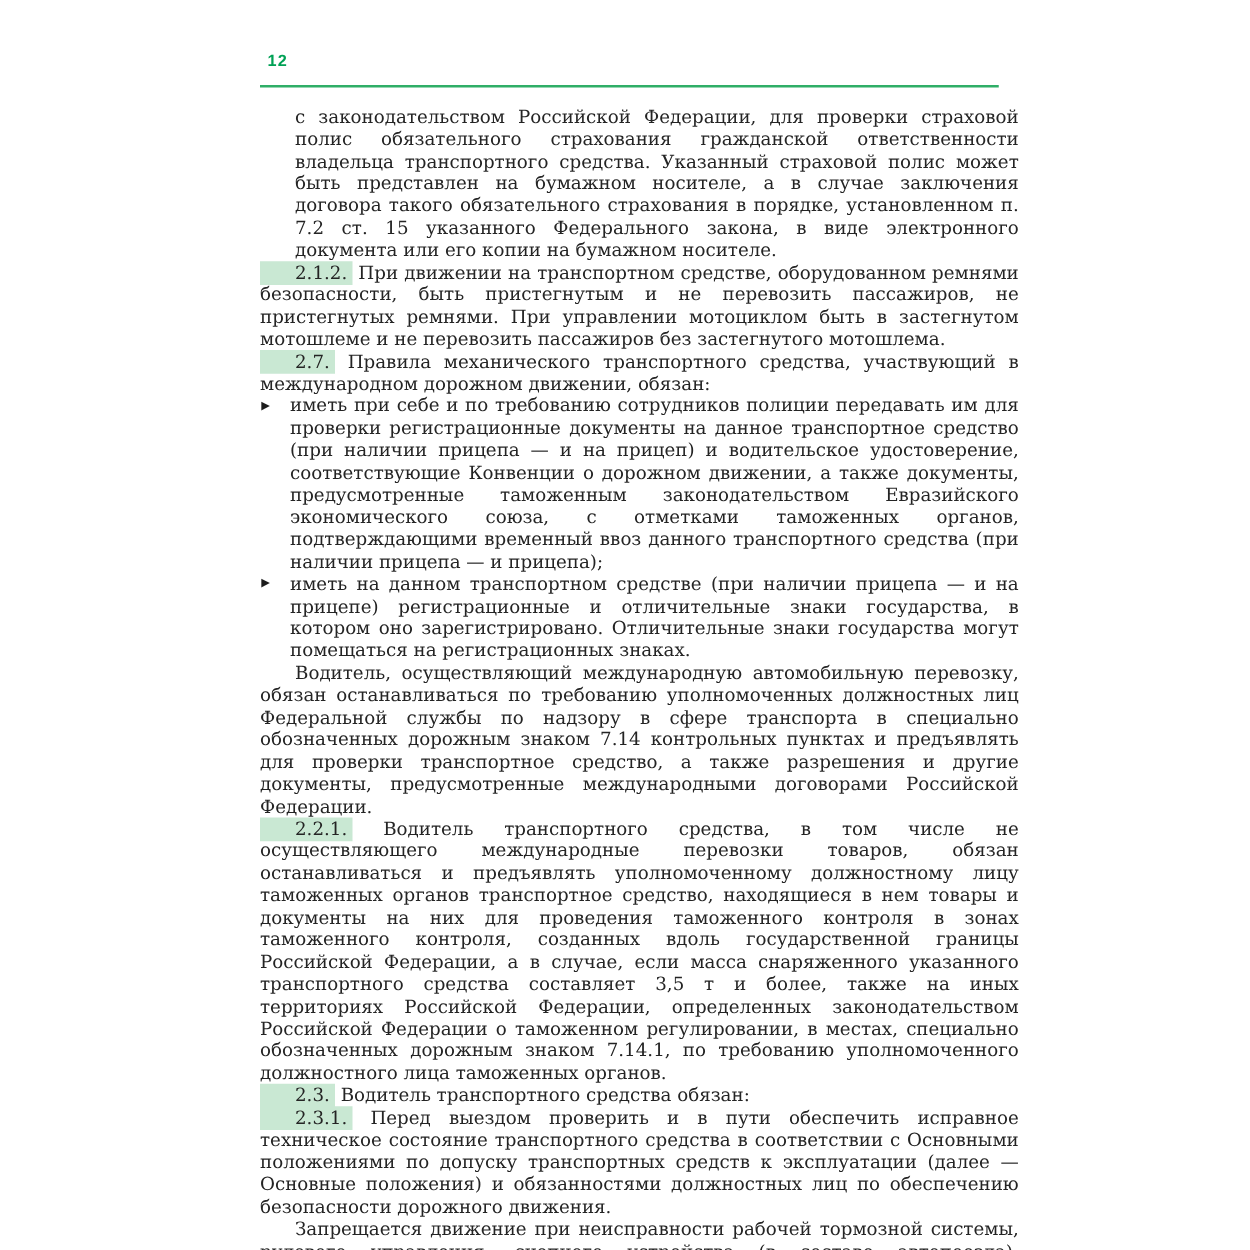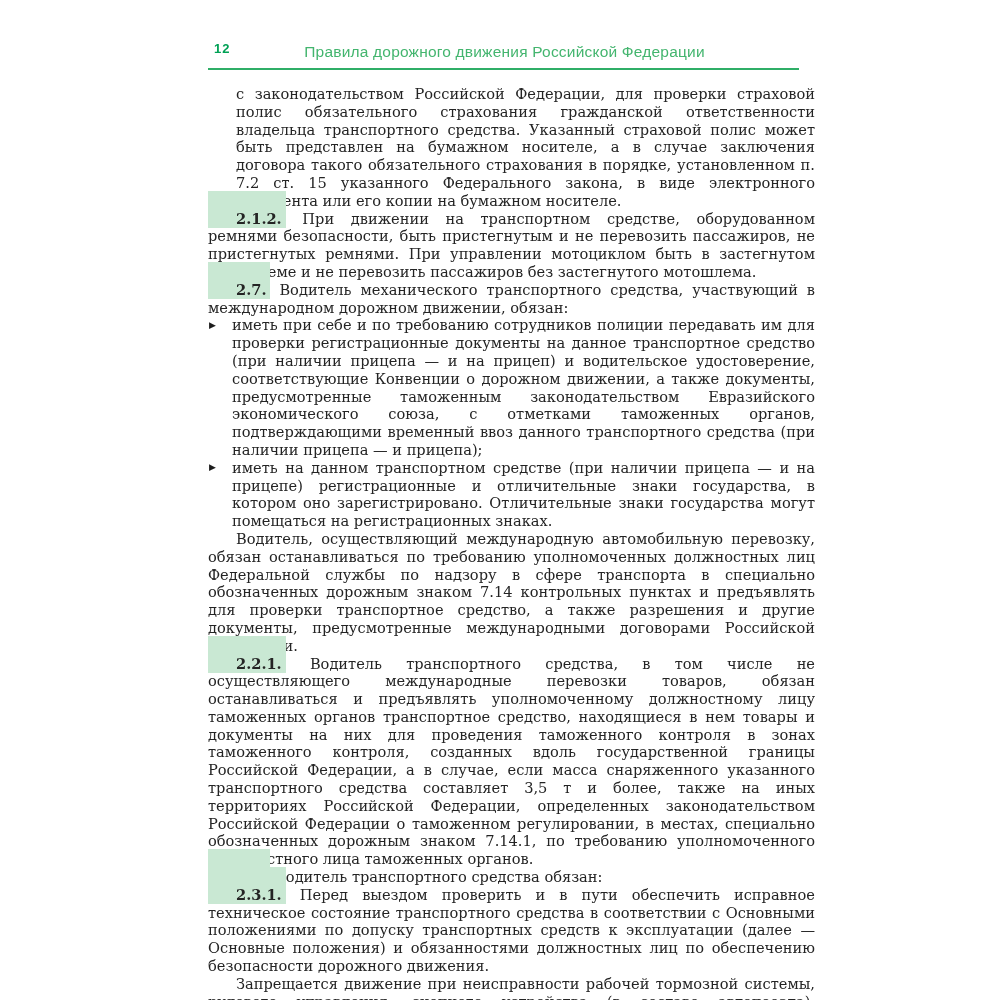--- a/index.html
+++ b/index.html
@@ -64,23 +64,23 @@
   .para {
     margin: 0;
     text-align: justify;
     font-size: 14.6px;
     line-height: 17.8px;
   }
   .indent { text-indent: 28px; }
   .no-indent { text-indent: 0; margin-left: 28px; }
   .clause { text-indent: 0; }
   .clause-num {
-    font-weight: bold;
+    font-weight: normal;
     background: var(--clause-highlight);
-    padding: 19px 4px 1px 28px;
+    padding: 1px 4px 1px 28px;
   }
   .bullet {
     position: relative;
     padding-left: 24px;
     text-indent: 0;
   }
   .bullet-marker {
     position: absolute;
     left: 1px;
     top: 2.5px;
@@ -88,27 +88,26 @@
     color: #1c1c1c;
     line-height: 12px;
   }
 </style>
 </head>
 <body>
 
 <div class="page">
   <div class="header">
     <span class="page-num">12</span>
-    <span class="header-title">Правила дорожного движения Российской Федерации</span>
   </div>
   <div class="rule"></div>
   <div class="content">
       <p class="para no-indent">с законодательством Российской Федерации, для проверки страховой полис обязательного страхования гражданской ответственности владельца транспортного средства. Указанный страховой полис может быть представлен на бумажном носителе, а в случае заключения договора такого обязательного страхования в порядке, установленном п. 7.2 ст. 15 указанного Федерального закона, в виде электронного документа или его копии на бумажном носителе.</p>
       <p class="para clause"><span class="clause-num">2.1.2.</span> <span>При движении на транспортном средстве, оборудованном ремнями безопасности, быть пристегнутым и не перевозить пассажиров, не пристегнутых ремнями. При управлении мотоциклом быть в застегнутом мотошлеме и не перевозить пассажиров без застегнутого мотошлема.</span></p>
-      <p class="para clause"><span class="clause-num">2.7.</span> <span>Водитель механического транспортного средства, участвующий в международном дорожном движении, обязан:</span></p>
+      <p class="para clause"><span class="clause-num">2.7.</span> <span>Правила механического транспортного средства, участвующий в международном дорожном движении, обязан:</span></p>
       <p class="para bullet"><span class="bullet-marker">▶</span><span>иметь при себе и по требованию сотрудников полиции передавать им для проверки регистрационные документы на данное транспортное средство (при наличии прицепа — и на прицеп) и водительское удостоверение, соответствующие Конвенции о дорожном движении, а также документы, предусмотренные таможенным законодательством Евразийского экономического союза, с отметками таможенных органов, подтверждающими временный ввоз данного транспортного средства (при наличии прицепа — и прицепа);</span></p>
       <p class="para bullet"><span class="bullet-marker">▶</span><span>иметь на данном транспортном средстве (при наличии прицепа — и на прицепе) регистрационные и отличительные знаки государства, в котором оно зарегистрировано. Отличительные знаки государства могут помещаться на регистрационных знаках.</span></p>
       <p class="para indent">Водитель, осуществляющий международную автомобильную перевозку, обязан останавливаться по требованию уполномоченных должностных лиц Федеральной службы по надзору в сфере транспорта в специально обозначенных дорожным знаком 7.14 контрольных пунктах и предъявлять для проверки транспортное средство, а также разрешения и другие документы, предусмотренные международными договорами Российской Федерации.</p>
       <p class="para clause"><span class="clause-num">2.2.1.</span> <span>Водитель транспортного средства, в том числе не осуществляющего международные перевозки товаров, обязан останавливаться и предъявлять уполномоченному должностному лицу таможенных органов транспортное средство, находящиеся в нем товары и документы на них для проведения таможенного контроля в зонах таможенного контроля, созданных вдоль государственной границы Российской Федерации, а в случае, если масса снаряженного указанного транспортного средства составляет 3,5 т и более, также на иных территориях Российской Федерации, определенных законодательством Российской Федерации о таможенном регулировании, в местах, специально обозначенных дорожным знаком 7.14.1, по требованию уполномоченного должностного лица таможенных органов.</span></p>
       <p class="para clause"><span class="clause-num">2.3.</span> <span>Водитель транспортного средства обязан:</span></p>
       <p class="para clause"><span class="clause-num">2.3.1.</span> <span>Перед выездом проверить и в пути обеспечить исправное техническое состояние транспортного средства в соответствии с Основными положениями по допуску транспортных средств к эксплуатации (далее — Основные положения) и обязанностями должностных лиц по обеспечению безопасности дорожного движения.</span></p>
       <p class="para indent">Запрещается движение при неисправности рабочей тормозной системы, рулевого управления, сцепного устройства (в составе автопоезда), негорящих (отсутствующих) фарах и задних габаритных огнях в темное время суток или в условиях недостаточной видимости, не действующем со стороны водителя стеклоочистителе во время дождя или снегопада.</p>
     </div>
 </div>
 

